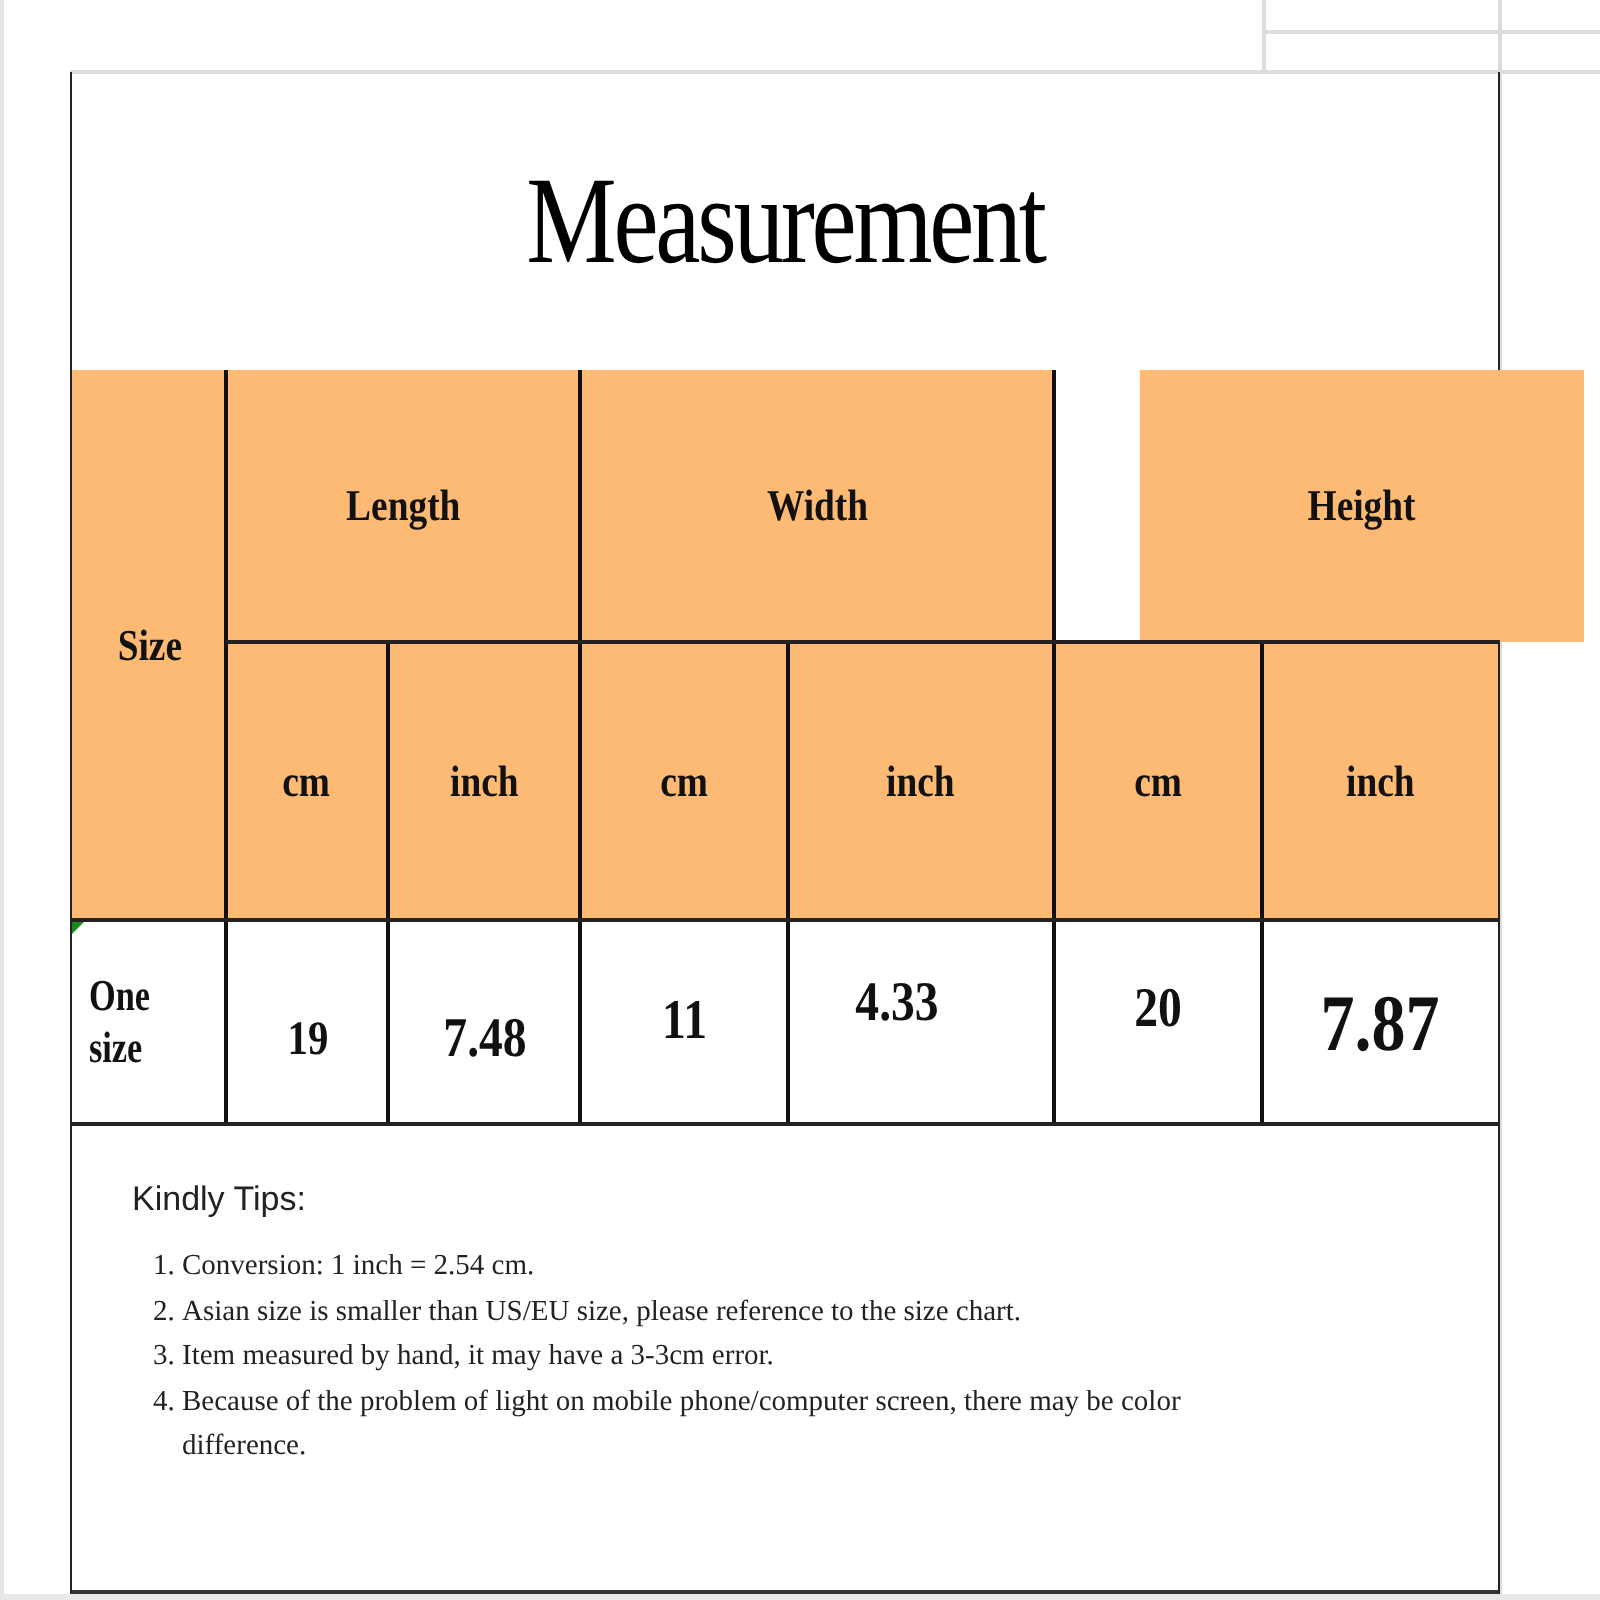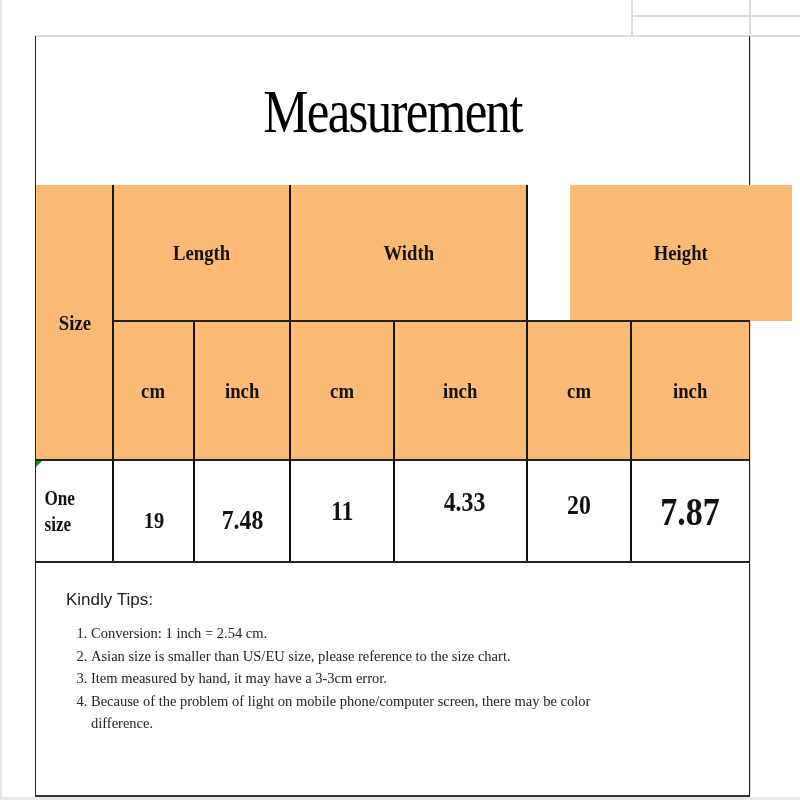--- a/index.html
+++ b/index.html
@@ -69,21 +69,21 @@
     </div>
   <div class="cell" style="left:113px;top:460px;width:81px;height:74px;font-size:24px;align-items:flex-end;">
       <span class="narrow">19</span>
     </div>
   <div class="cell" style="left:194px;top:460px;width:96px;height:120px;font-size:28px;">
       <span class="narrow">7.48</span>
     </div>
   <div class="cell" style="left:290px;top:460px;width:104px;height:102px;font-size:28px;">
       <span class="narrow">11</span>
     </div>
-  <div class="cell" style="left:398px;top:460px;width:133px;height:84px;font-size:28px;text-align:right;">
+  <div class="cell" style="left:382px;top:460px;width:133px;height:84px;font-size:28px;text-align:right;">
       <span class="narrow">4.33</span>
     </div>
   <div class="cell" style="left:527px;top:460px;width:104px;height:90px;font-size:28px;">
       <span class="narrow">20</span>
     </div>
   <div class="cell" style="left:631px;top:460px;width:118px;height:102px;font-size:40px;">
       <span class="narrow">7.87</span>
     </div>
 </div>
 

